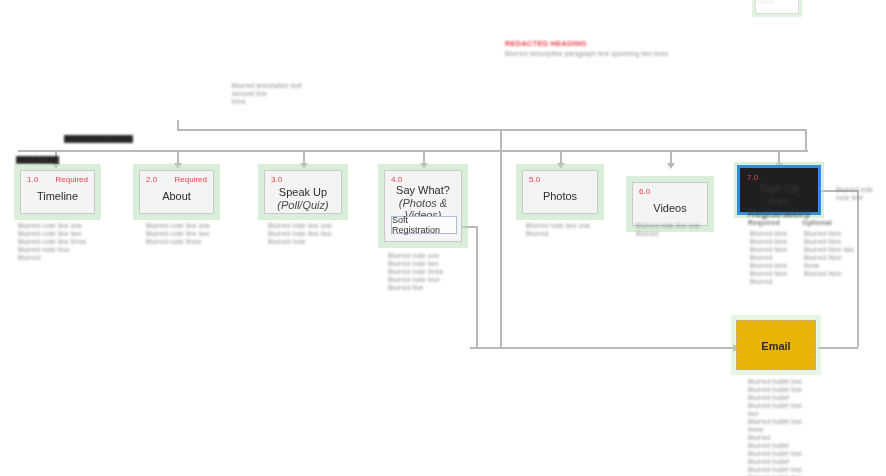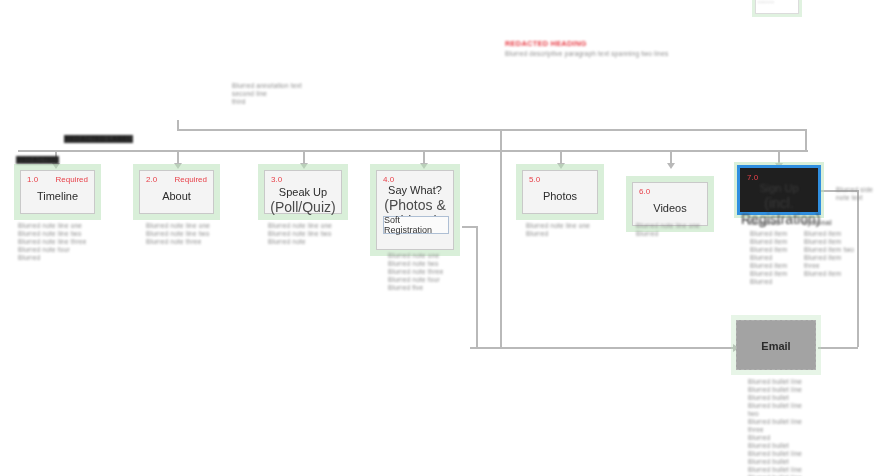--- a/index.html
+++ b/index.html
@@ -47,34 +47,34 @@
     font-size:8px;color:#e8414a;
   }
   .node .title{
     position:absolute;left:0;right:0;
     text-align:center;
     font-size:11px;color:#2b2b2b;
   }
   .node .sub{
     position:absolute;left:0;right:0;
     text-align:center;
-    font-size:14px;color:#4a4a4a;
+    font-size:11px;color:#4a4a4a;font-style:italic;
   }
 
   .node.home{box-shadow:0 0 0 6px rgba(186,226,186,.55);}
 
   .node.selected{
     outline:3px solid #2f8fe0;
     outline-offset:0px;
   }
   .node.selected .title,
   .node.selected .sub{color:#202020;}
 
   .node.dashed{
-    background:#a3a3a3;
+    background:#eab308;
     border:1px dashed #b0b0b0;
   }
 
   .subbox{
     position:absolute;
     background:#fbfbfb;
     border:1px solid #aebfd4;
     box-sizing:border-box;
     font-size:9px;color:#333;
     display:flex;align-items:center;justify-content:center;
@@ -193,21 +193,21 @@
 
   <div class="node" style="left:264px;top:170px;width:78px;height:44px;">
     <div class="num">3.0</div>
     <div class="title" style="top:15px;">Speak Up</div>
     <div class="sub" style="top:28px;">(Poll/Quiz)</div>
   </div>
   <div class="anno" style="left:268px;top:222px;width:80px;">Blurred note line one
 Blurred note line two
 Blurred note</div>
 
-  <div class="node" style="left:376px;top:170px;width:78px;height:80px;">
+  <div class="node" style="left:384px;top:170px;width:78px;height:72px;">
     <div class="num">4.0</div>
     <div class="title" style="top:13px;">Say What?</div>
     <div class="sub" style="top:26px;">(Photos &amp; Videos)</div>
     <div class="subbox" style="left:6px;top:45px;width:66px;height:18px;">Soft Registration</div>
   </div>
   <div class="anno" style="left:388px;top:252px;width:80px;">Blurred note one
 Blurred note two
 Blurred note three
 Blurred note four
 Blurred five</div>

